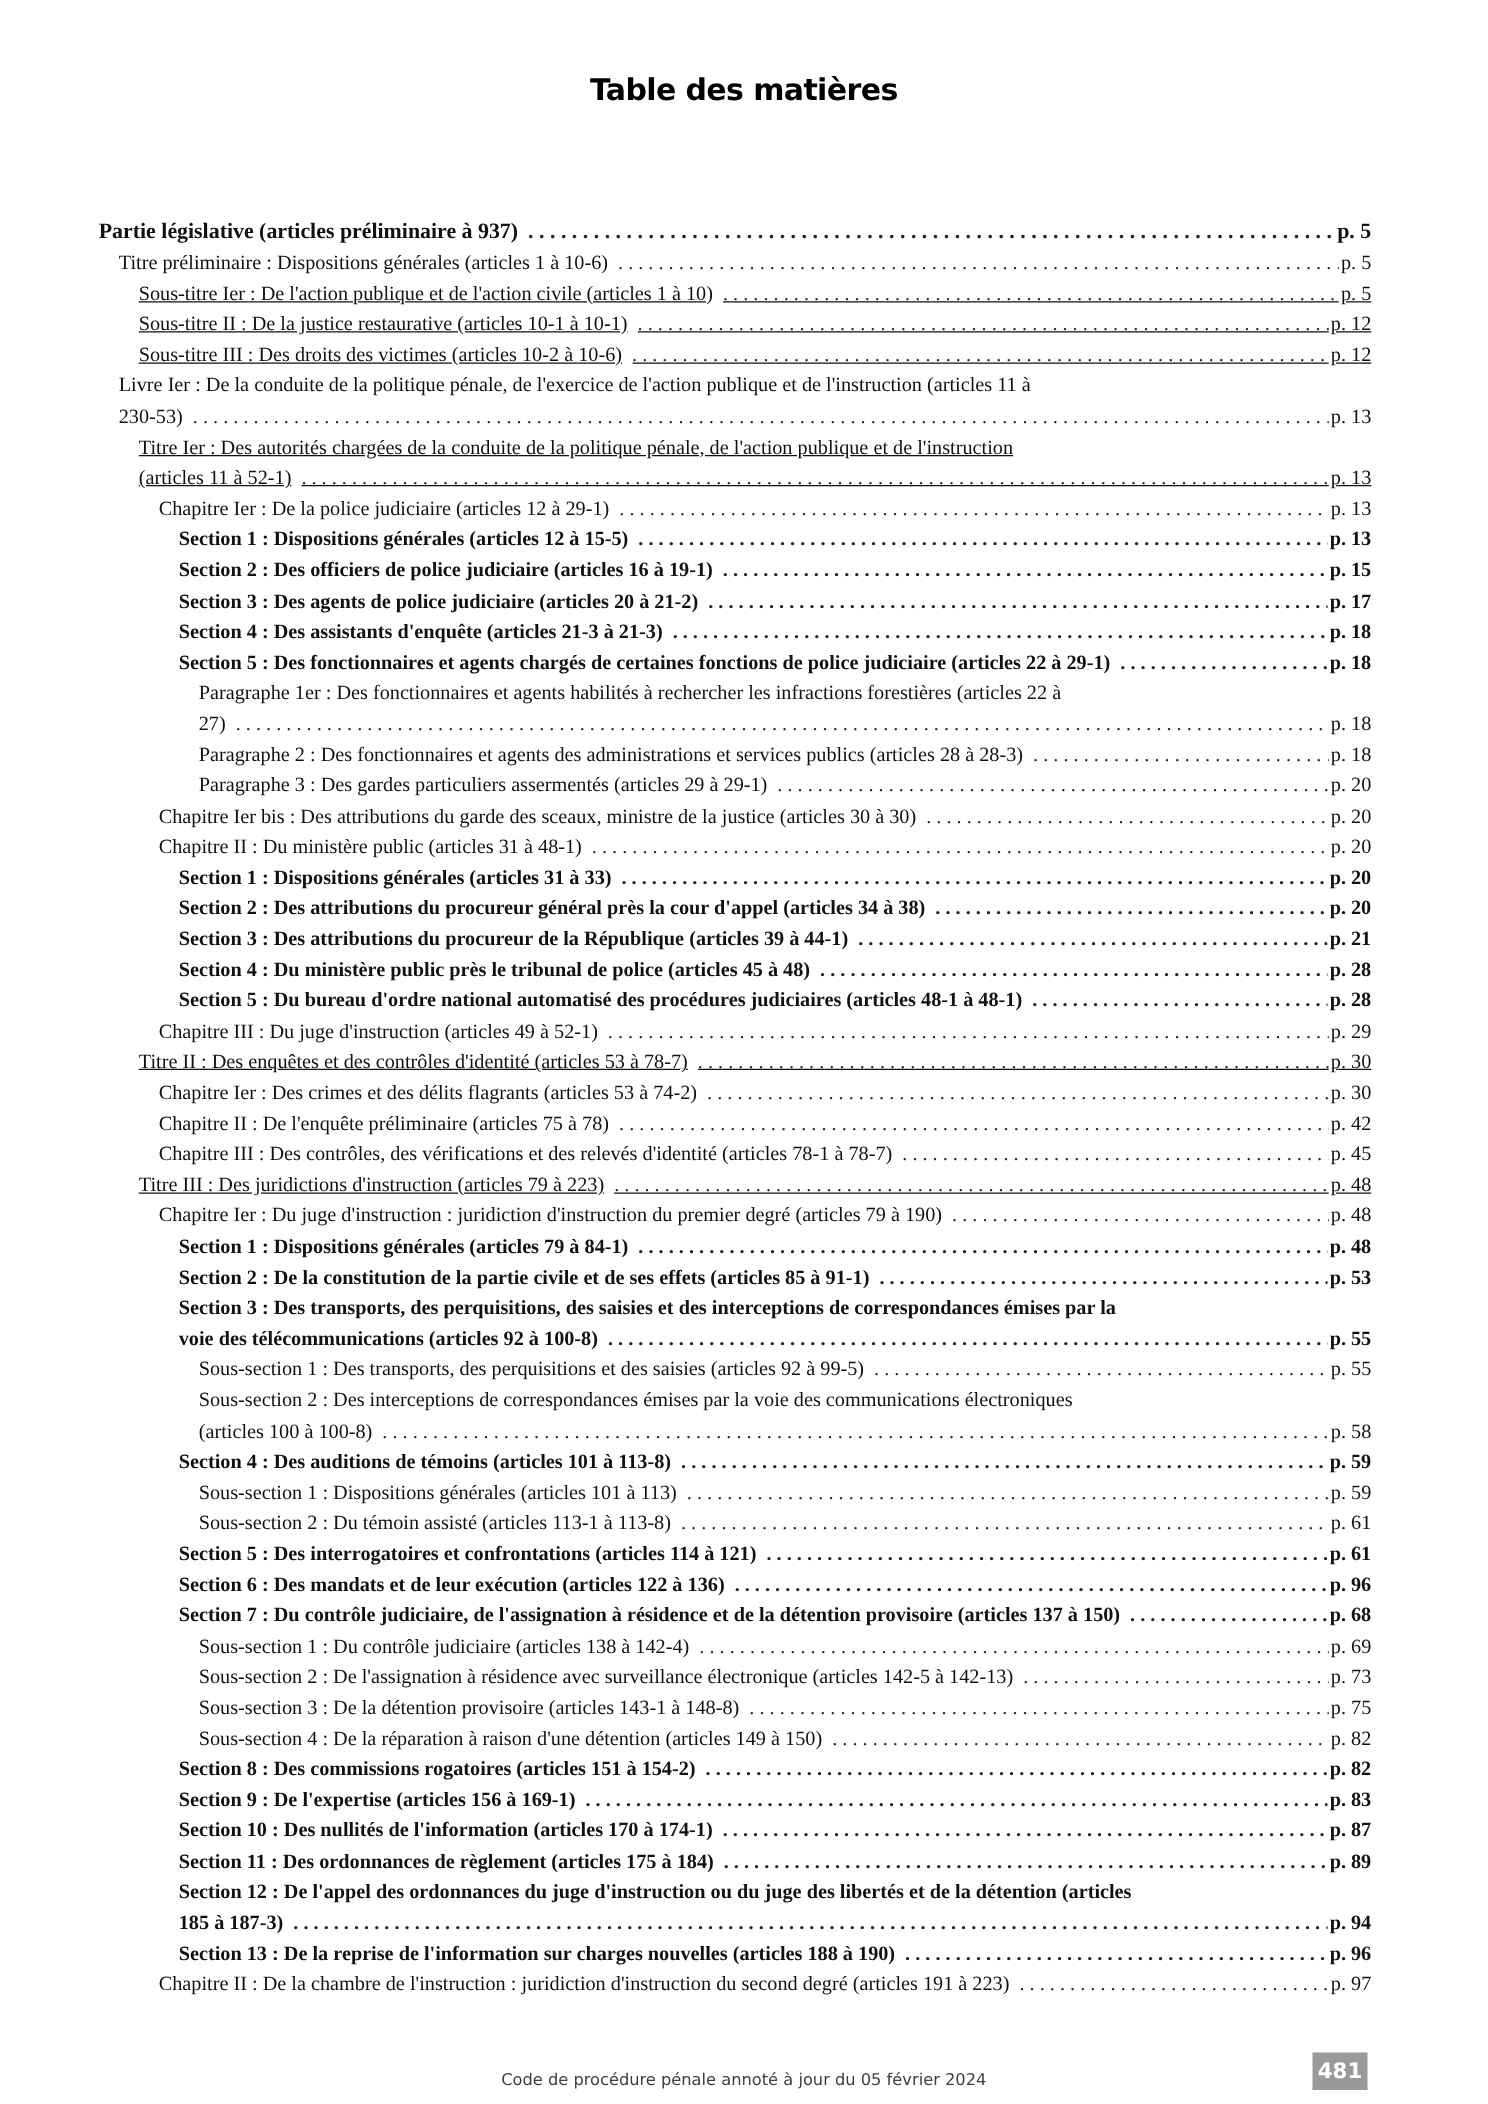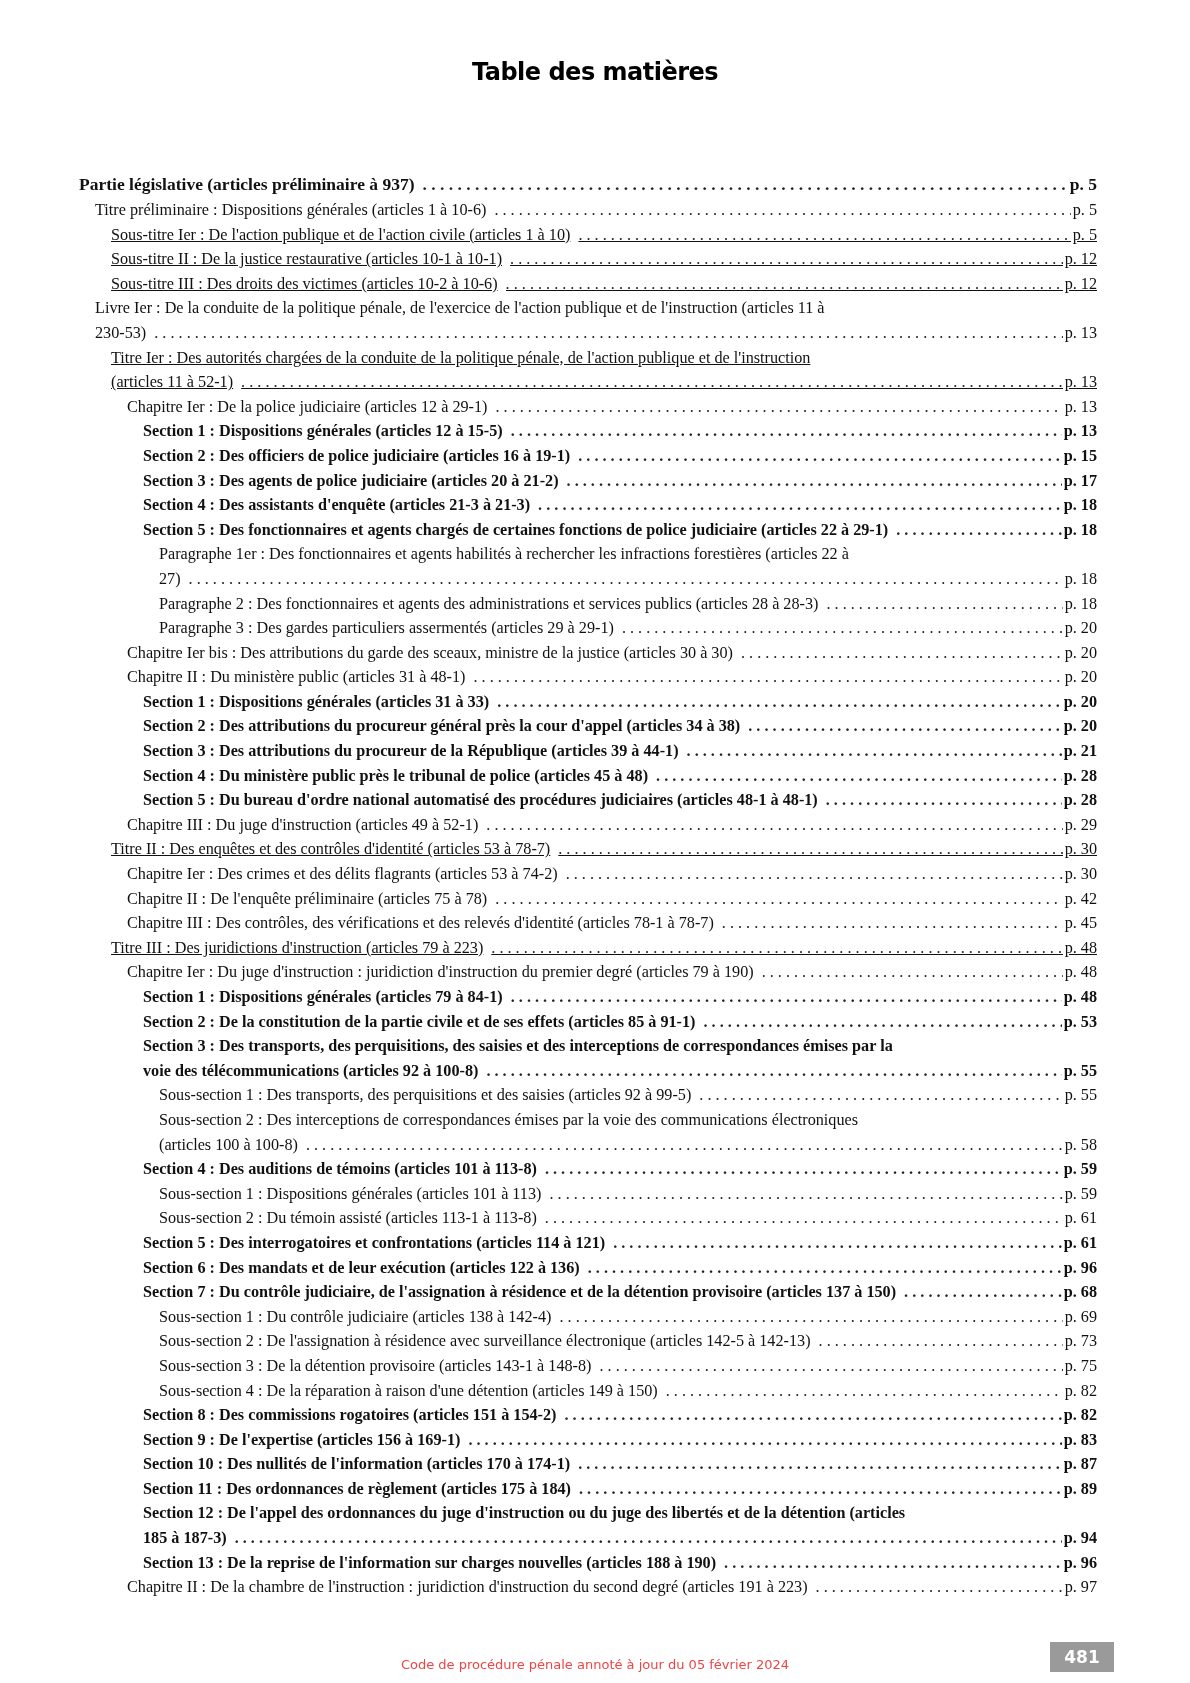--- a/index.html
+++ b/index.html
@@ -29,25 +29,25 @@
   }
   .entry .last .pg { white-space: nowrap; flex: 0 0 auto; padding-left: 2px; }
   .l0 { padding-left: 0; }
   .l1 { padding-left: 16px; }
   .l2 { padding-left: 32px; text-decoration: underline; }
   .l3 { padding-left: 48px; }
   .l4 { padding-left: 64px; font-weight: bold; }
   .l5 { padding-left: 80px; }
   .footer-text {
     position: absolute; left: 0; width: 1190px; top: 1665px; text-align: center;
-    font-family: "DejaVu Sans", sans-serif; font-size: 13px; color: #ef4444;
+    font-family: "DejaVu Sans", sans-serif; font-size: 13px; color: #404040;
     transform: translateY(-8px);
   }
   .page-badge {
-    position: absolute; left: 1050px; top: 1642px; width: 64px; height: 30px;
+    position: absolute; left: 1050px; top: 1642px; width: 44px; height: 30px;
     background: #9a9a9a; color: #fff;
     font-family: "DejaVu Sans", sans-serif; font-weight: bold; font-size: 17px;
     display: flex; align-items: center; justify-content: center;
   }
 </style>
 </head>
 <body>
 
 <div class="title">Table des matières</div>
 

